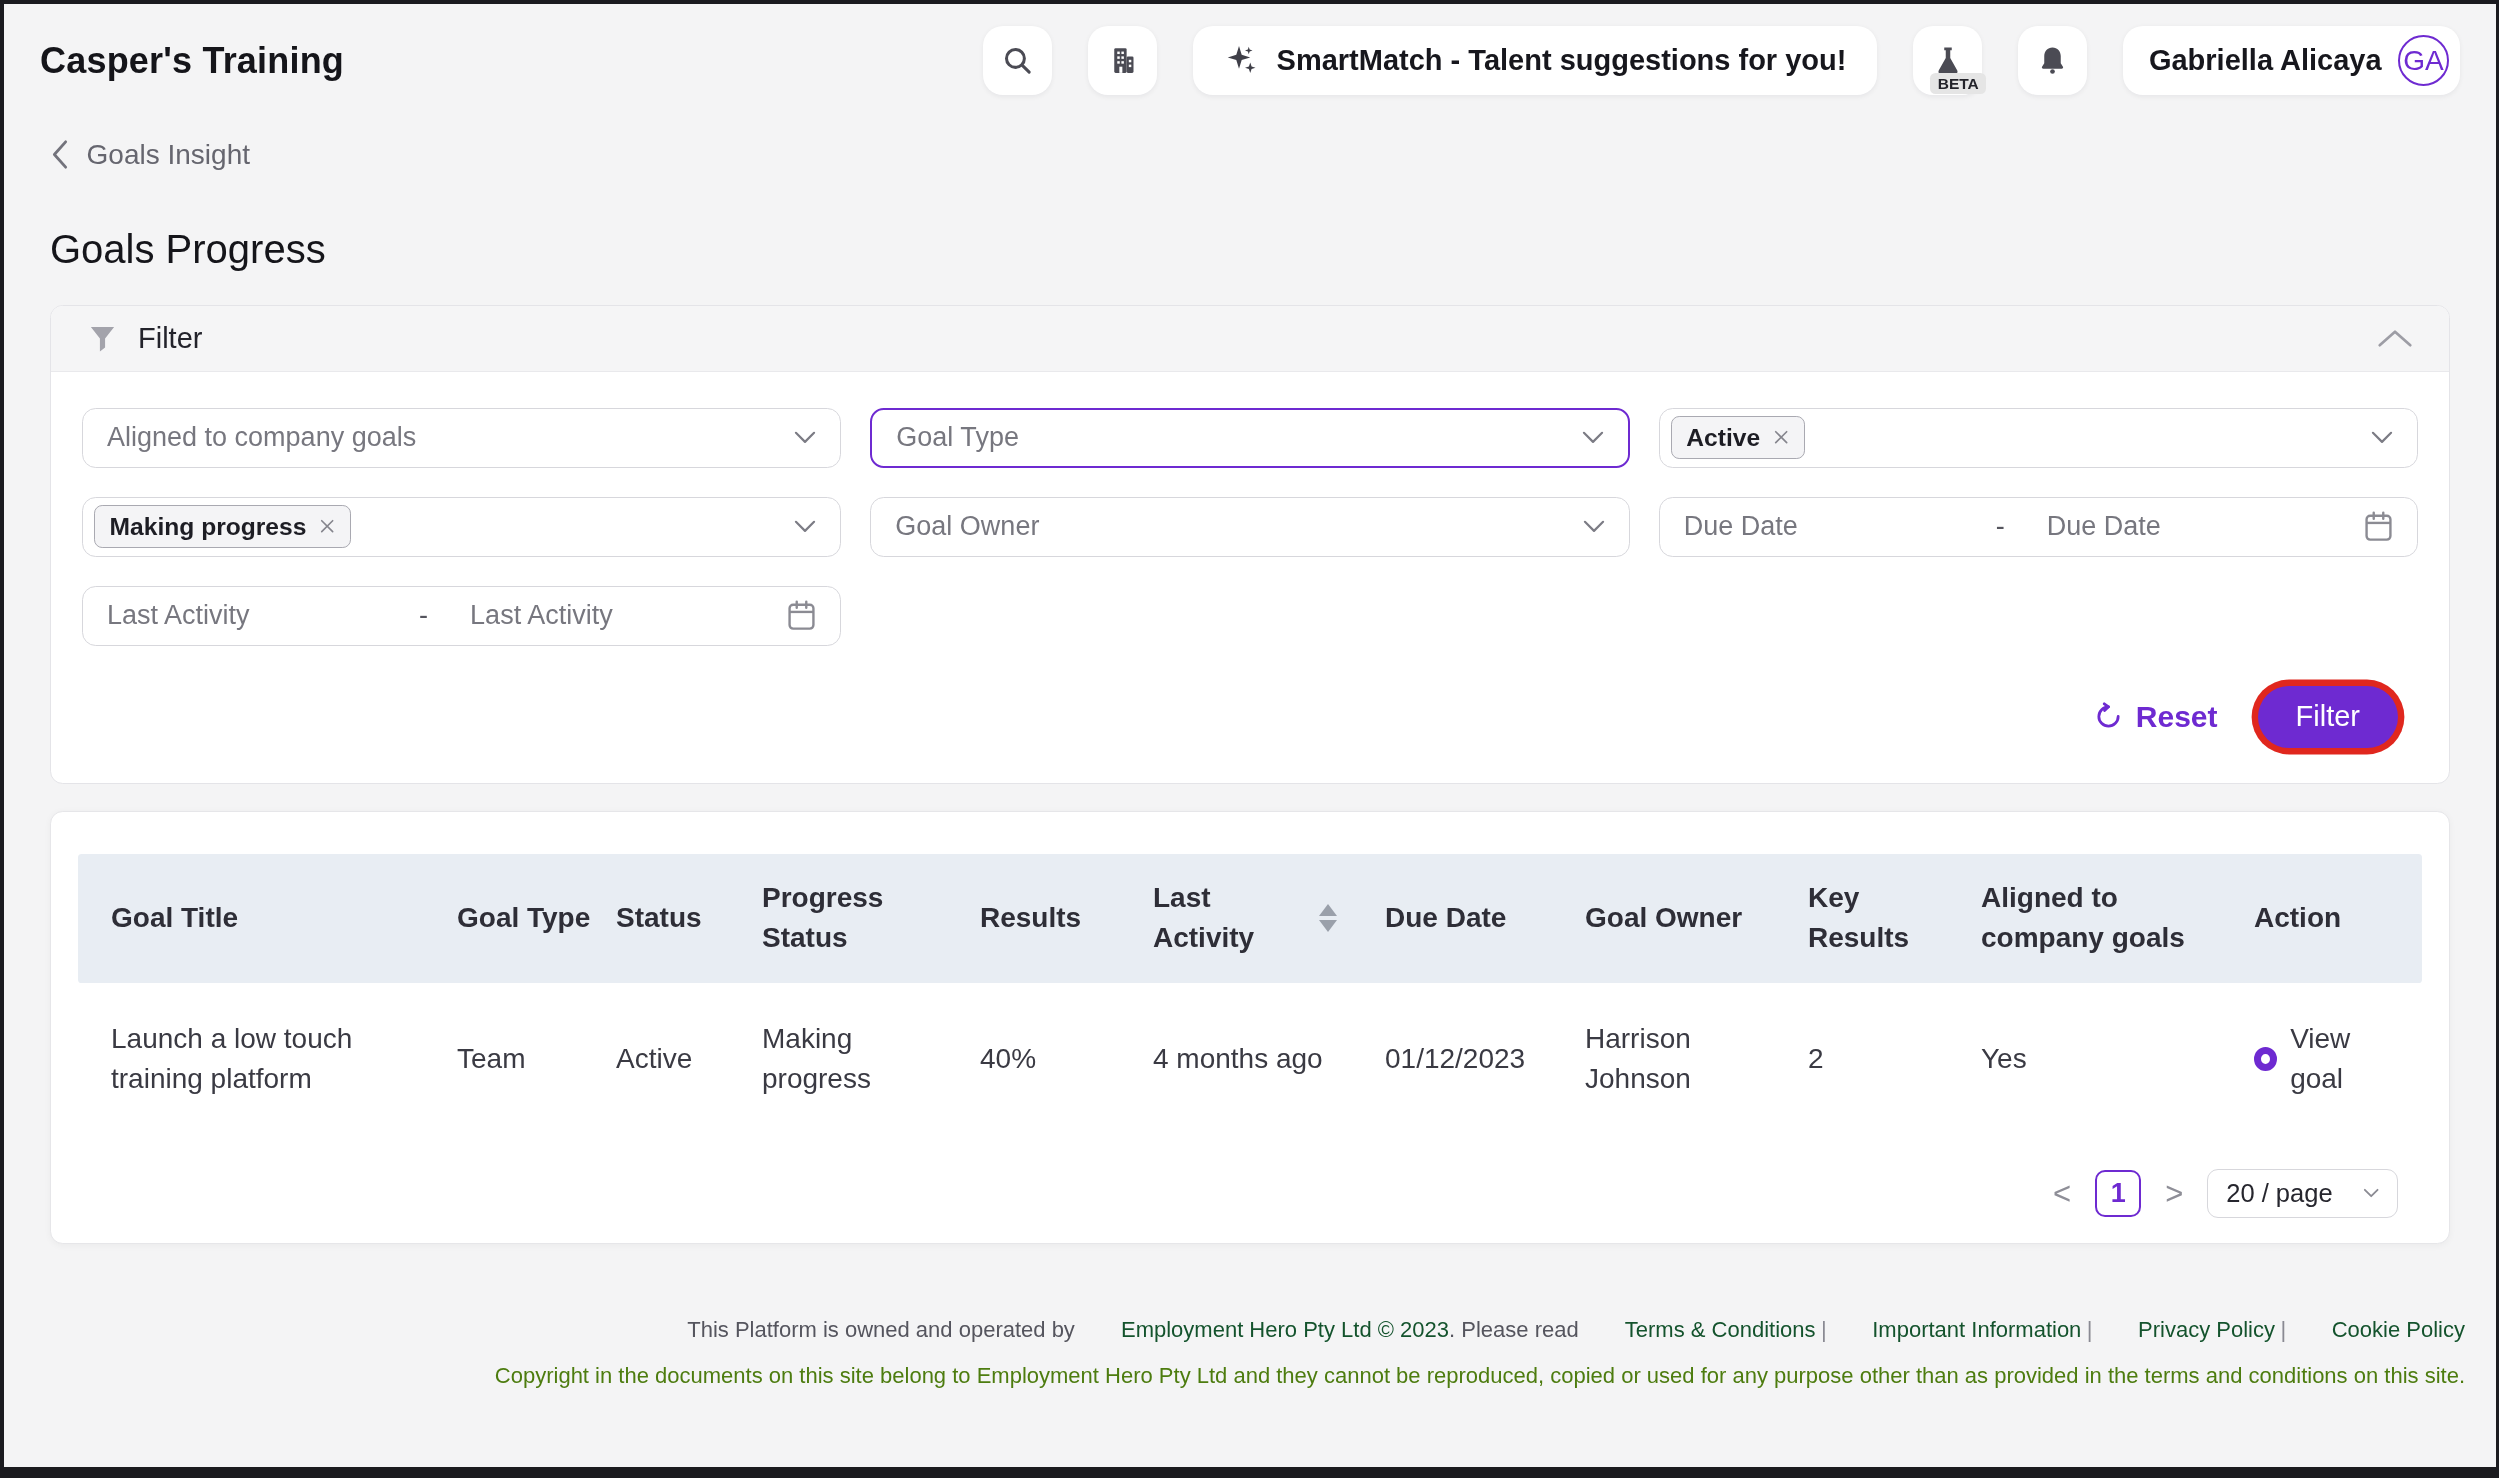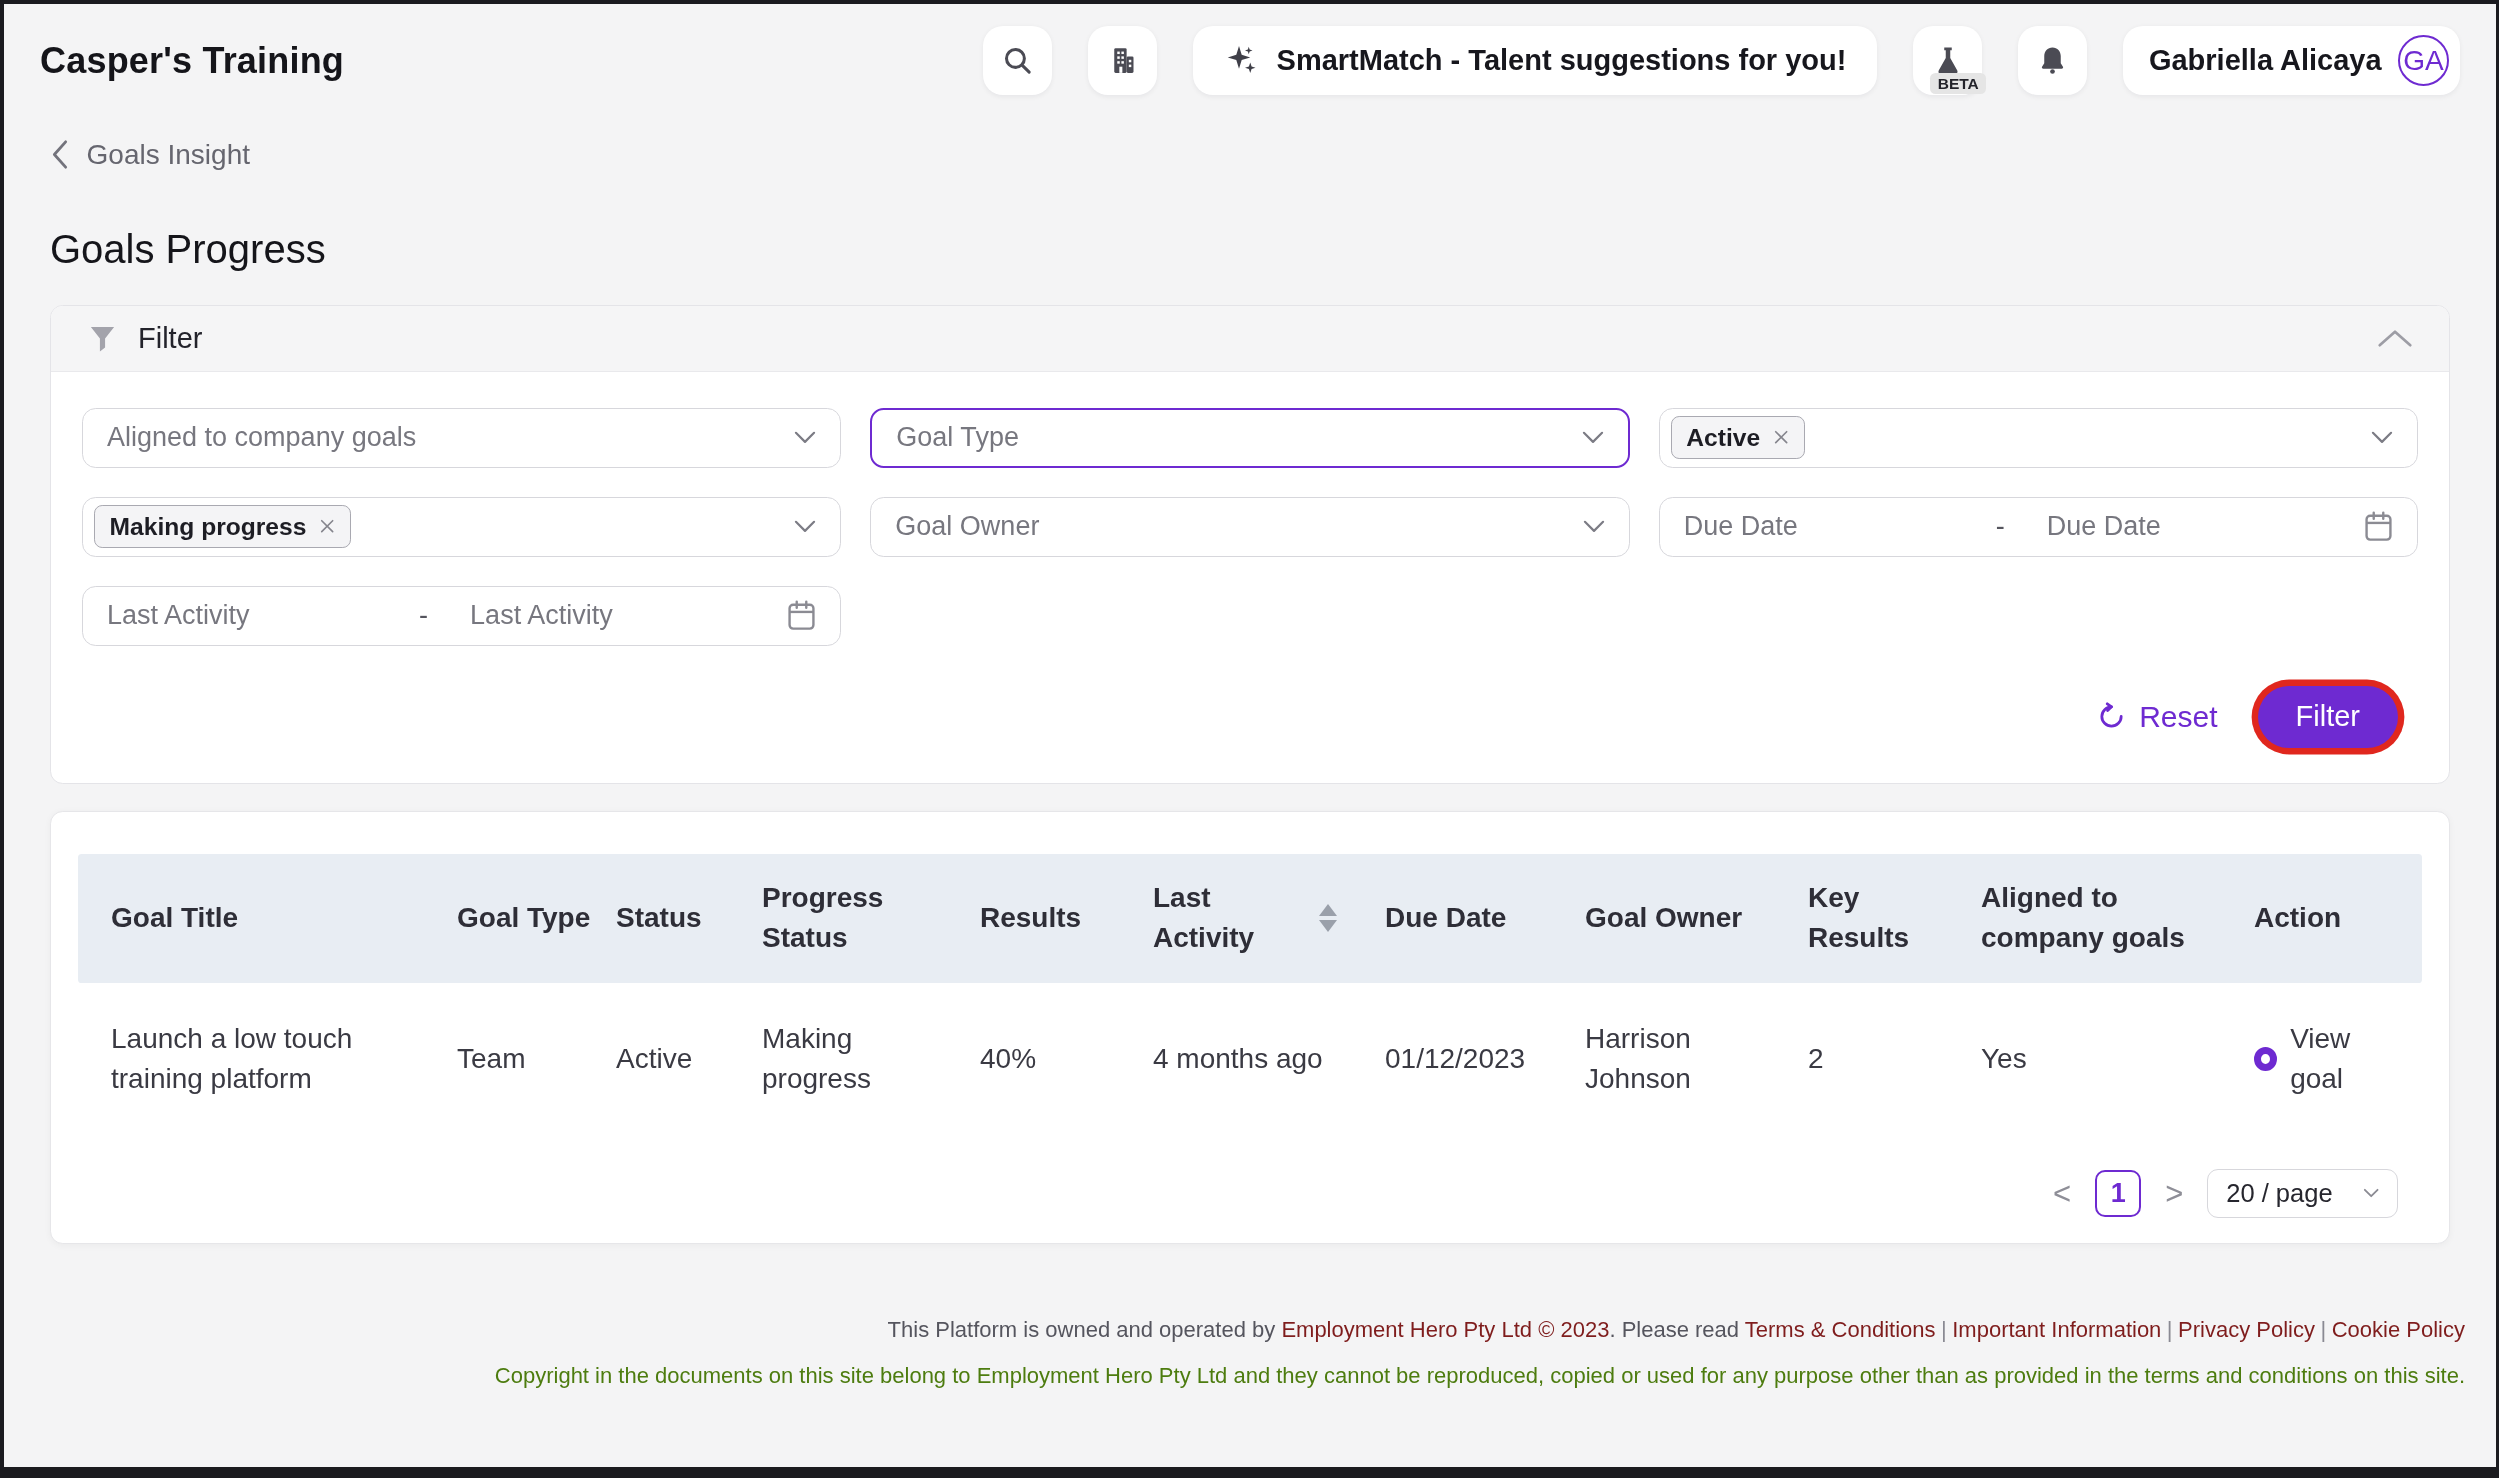--- a/index.html
+++ b/index.html
@@ -73,21 +73,21 @@
   }
   .tag-label { font-size: 24.6px; font-weight: 700; color: #1d1d24; }
   .tag .x { display: flex; align-items: center; cursor: pointer; }
   .daterange .ph-start { flex: 0 0 44%; font-size: 27px; color: #77777f; }
   .daterange .dash { font-size: 27px; color: #55555e; flex: 0 0 51px; }
   .daterange .ph-end { flex: 1; font-size: 27px; color: #77777f; }
   .daterange .cal { margin-left: auto; display: flex; align-items: center; }
   .filter-actions { display: flex; align-items: center; justify-content: flex-end; gap: 40px; margin-top: 40px; padding-right: 11px; }
   .reset-btn {
     display: flex; align-items: center; gap: 12.7px; background: none; border: none;
-    color: #6e2ad1; font-size: 30px; font-family: inherit; cursor: pointer;
+    color: #6e2ad1; font-size: 30px; font-family: inherit; cursor: pointer; font-weight: bold;
   }
   .filter-btn {
     background: #6e2ad1; color: #fff; border: none; border-radius: 33px;
     font-size: 29px; font-family: inherit; padding: 0 38px; height: 62px; cursor: pointer;
     box-shadow: 0 0 0 6.4px #e0271e; margin-right: 9px;
   }
 
   
   .table-card {
     margin: 27px 46px 0 46px; background: #fff; border: 1.8px solid #e6e6e9;
@@ -122,21 +122,21 @@
   .pg-size {
     height: 49px; border: 1.8px solid #d7d7dc; border-radius: 11px; background: #fff;
     display: flex; align-items: center; gap: 30px; padding: 0 18px; cursor: pointer;
   }
   .pg-size-label { font-size: 25.5px; color: #26262e; }
 
   
   .footer { margin-top: 73px; padding-right: 31px; text-align: right; }
   .footer .line1 { font-size: 22px; color: #55555e; }
   .footer .line2 { font-size: 22px; color: #4d7c0f; margin-top: 20px; }
-  .flink { color: #7f1d1d; cursor: pointer; }
+  .flink { color: #14532d; cursor: pointer; margin-left: 40px; }
   .fsep { color: #8a8a93; margin: 0 5.5px; }
 
   svg { display: block; }
 </style>
 </head>
 <body>
 
 <div class="viewport">
 
   <header class="topbar">

